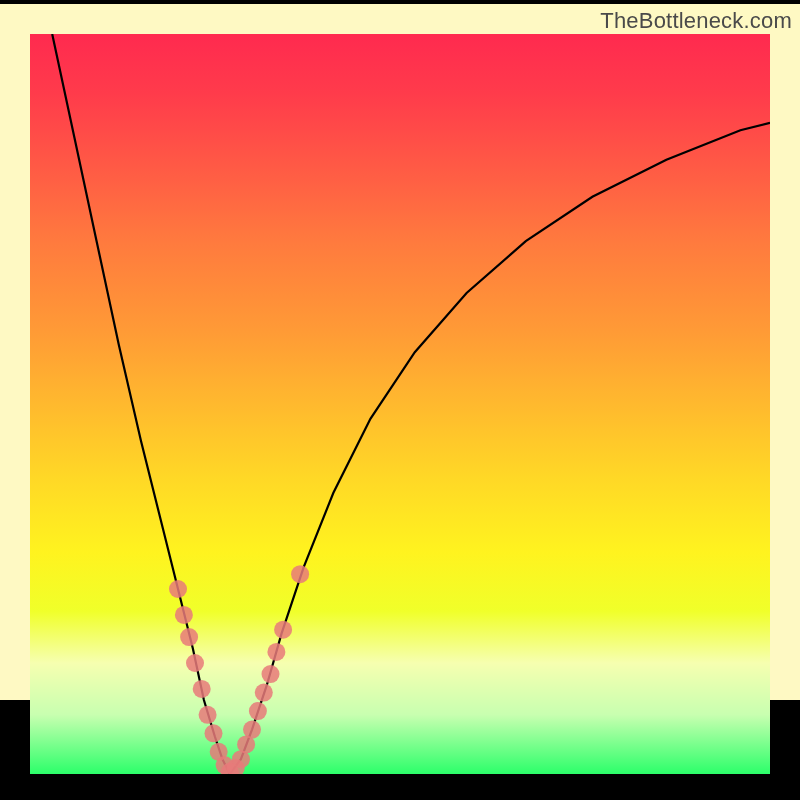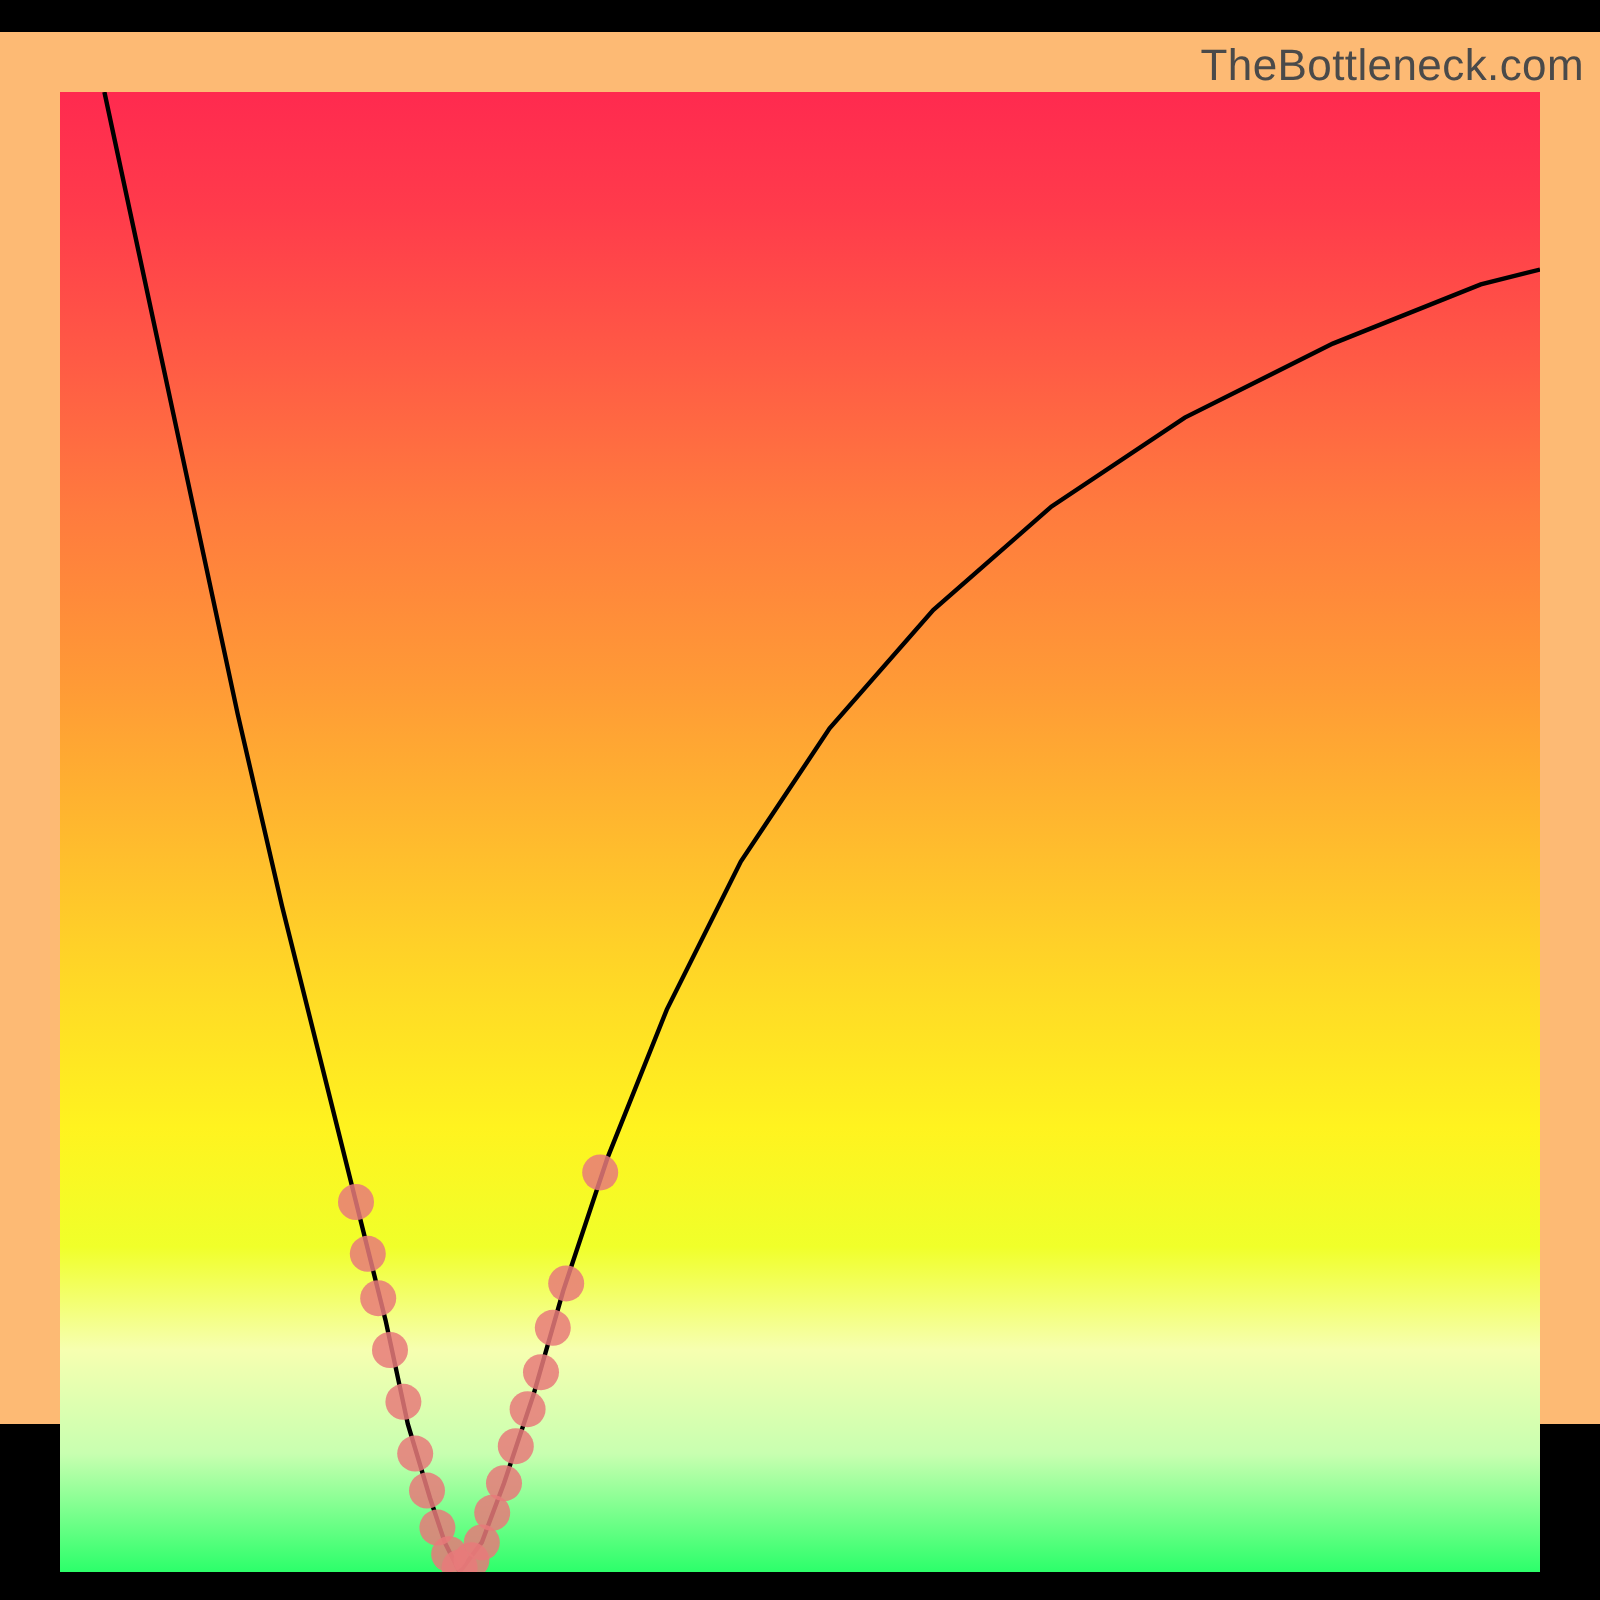--- a/index.html
+++ b/index.html
@@ -6,25 +6,25 @@
     margin: 0;
     padding: 0;
     width: 800px;
     height: 800px;
     overflow: hidden;
     background: #000;
     font-family: Arial, sans-serif;
   }
   .frame {
     position: absolute;
-    top: 16px;
+    top: 4px;
     left: 0;
     width: 800px;
     height: 696px;
-    background: #fdba74;
+    background: #fef9c3;
   }
   .plot-area {
     position: absolute;
     top: 30px;
     left: 30px;
     width: 740px;
     height: 740px;
     background: linear-gradient(to bottom,
       #ff2a4f 0%,
       #ff3b4b 8%,

